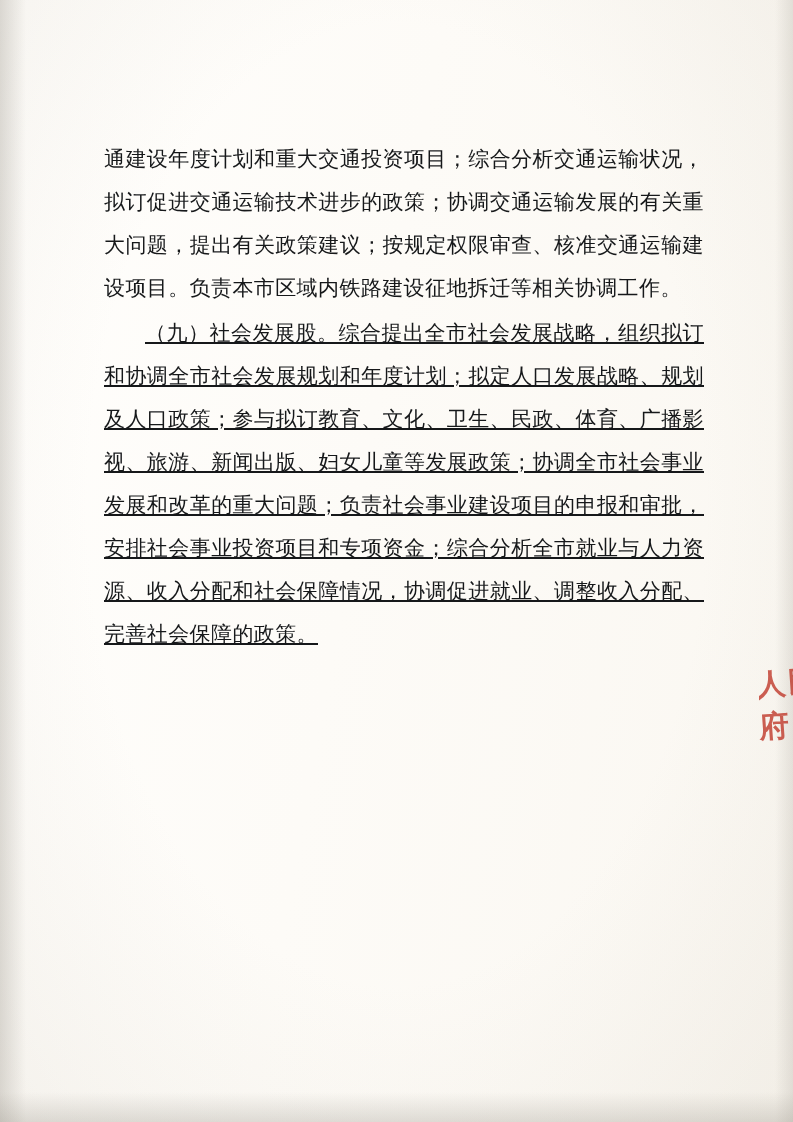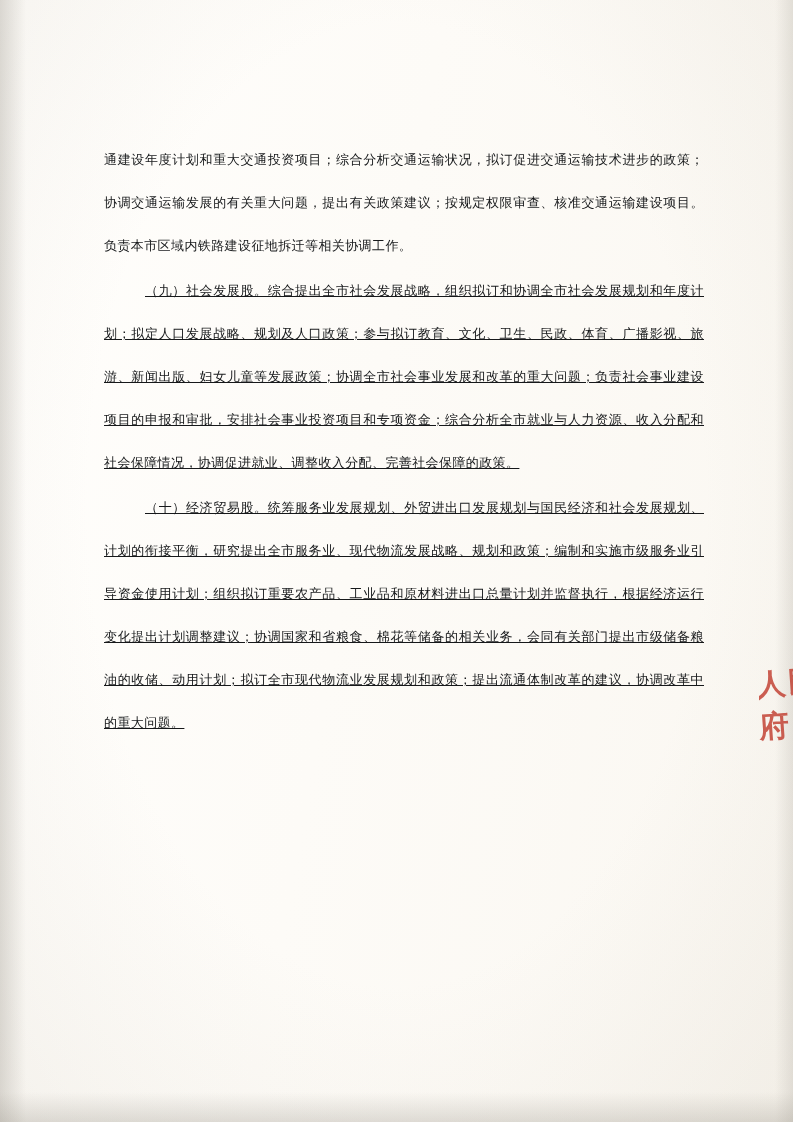--- a/index.html
+++ b/index.html
@@ -57,21 +57,21 @@
 
   #text-body {
     position: absolute;
     left: 104px;
     top: 138px;
     width: 600px;
   }
 
   .para {
     margin: 0 0 2px 0;
-    font-size: 13px;
+    font-size: 21px;
     line-height: 43px;
     color: #16181a;
     text-align: justify;
     text-justify: inter-ideograph;
     letter-spacing: 0.4px;
     font-family: "DejaVu Serif", "Liberation Serif", serif;
     text-indent: 0;
   }
   .para.indent {
     text-indent: 41px;
@@ -122,21 +122,20 @@
 <div id="page">
 
   <div id="paper-texture"></div>
   <div id="edge-left"></div>
   <div id="edge-right"></div>
   <div id="edge-bottom"></div>
 
   <div id="text-body">
     <p class="para">通建设年度计划和重大交通投资项目；综合分析交通运输状况，拟订促进交通运输技术进步的政策；协调交通运输发展的有关重大问题，提出有关政策建议；按规定权限审查、核准交通运输建设项目。负责本市区域内铁路建设征地拆迁等相关协调工作。</p>
     <p class="para indent">（九）社会发展股。综合提出全市社会发展战略，组织拟订和协调全市社会发展规划和年度计划；拟定人口发展战略、规划及人口政策；参与拟订教育、文化、卫生、民政、体育、广播影视、旅游、新闻出版、妇女儿童等发展政策；协调全市社会事业发展和改革的重大问题；负责社会事业建设项目的申报和审批，安排社会事业投资项目和专项资金；综合分析全市就业与人力资源、收入分配和社会保障情况，协调促进就业、调整收入分配、完善社会保障的政策。</p>
-    <p class="para indent">（十）经济贸易股。统筹服务业发展规划、外贸进出口发展规划与国民经济和社会发展规划、计划的衔接平衡，研究提出全市服务业、现代物流发展战略、规划和政策；编制和实施市级服务业引导资金使用计划；组织拟订重要农产品、工业品和原材料进出口总量计划并监督执行，根据经济运行变化提出计划调整建议；协调国家和省粮食、棉花等储备的相关业务，会同有关部门提出市级储备粮油的收储、动用计划；拟订全市现代物流业发展规划和政策；提出流通体制改革的建议，协调改革中的重大问题。</p>
   </div>
 
   <div id="seal">
     <div class="seal-inner">人民政府</div>
   </div>
 
   <div id="page-number"></div>
 
 </div>
 

